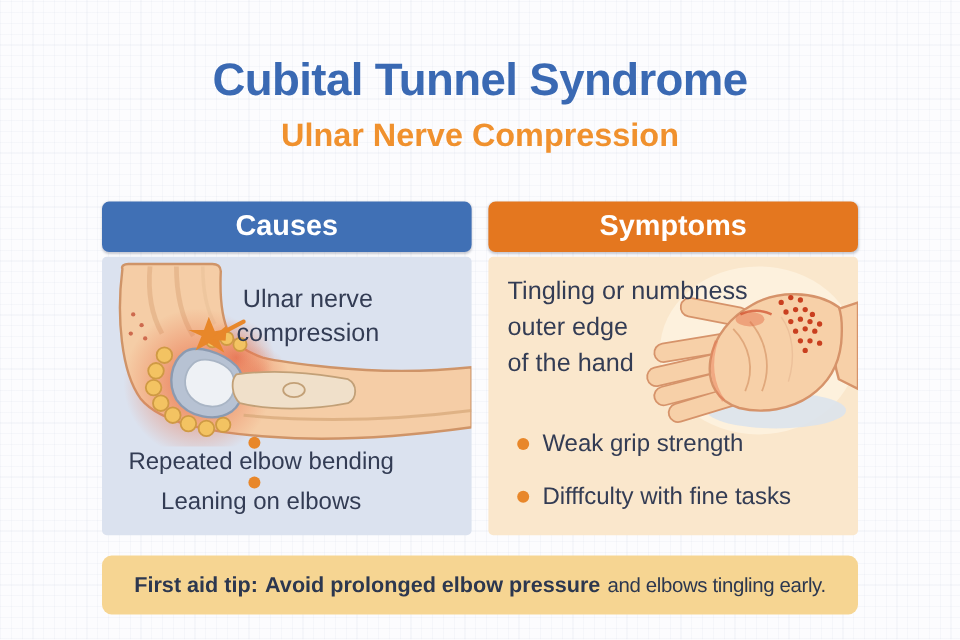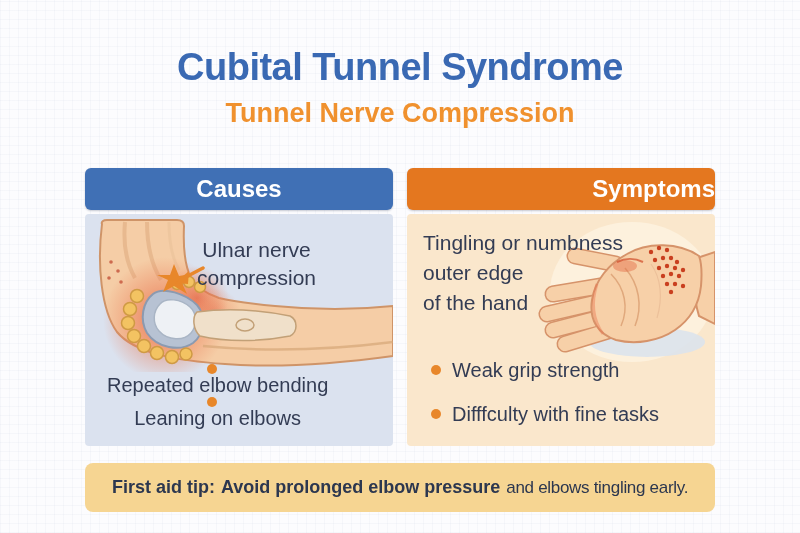--- a/index.html
+++ b/index.html
@@ -25,21 +25,21 @@
   .panel{position:absolute;top:168px;width:308px;height:278px;}
   .panel--causes{left:85px;}
   .panel--symptoms{left:407px;}
   .panel-header{
     position:absolute;left:0;top:0;width:100%;height:42px;border-radius:6px;
     display:flex;align-items:center;justify-content:center;
     font-size:24px;font-weight:bold;color:var(--header-text,#ffffff);
     box-shadow:0 1px 2px rgba(40,50,80,.25);
   }
   .panel--causes .panel-header{background:var(--causes-header-bg,#4070b5);}
-  .panel--symptoms .panel-header{background:var(--symptoms-header-bg,#e4771f);justify-content:flex-end;}
+  .panel--symptoms .panel-header{background:var(--symptoms-header-bg,#e4771f);}
   .panel-body{
     position:absolute;left:0;top:46px;width:100%;height:232px;border-radius:4px;
     overflow:hidden;
   }
   .panel--causes .panel-body{background:var(--causes-body-bg,#dbe2ef);}
   .panel--symptoms .panel-body{background:var(--symptoms-body-bg,#fae7cc);}
   .illu{position:absolute;display:block;}
   .illu--elbow{left:0;top:0;width:308px;height:158px;}
   .illu--hand{left:124px;top:0;width:184px;height:162px;}
   .callout{
@@ -74,21 +74,21 @@
   .tip-bar{align-items:center;}
   .tip-label,.tip-highlight{font-size:18px;font-weight:bold;}
   .tip-rest{font-size:17px;letter-spacing:-0.3px;}
 </style>
 </head>
 <body>
 
 <div class="canvas">
 
   <h1 class="page-title">Cubital Tunnel Syndrome</h1>
-  <h2 class="page-subtitle">Tunnel Nerve Compression</h2>
+  <h2 class="page-subtitle">Ulnar Nerve Compression</h2>
 
   <section class="panel panel--causes">
     <div class="panel-header">
       <span>Causes</span>
     </div>
     <div class="panel-body">
 
       <svg class="illu illu--elbow" viewBox="0 0 308 158">
         <defs>
           <radialGradient id="inflame" cx="50%" cy="50%" r="50%">

